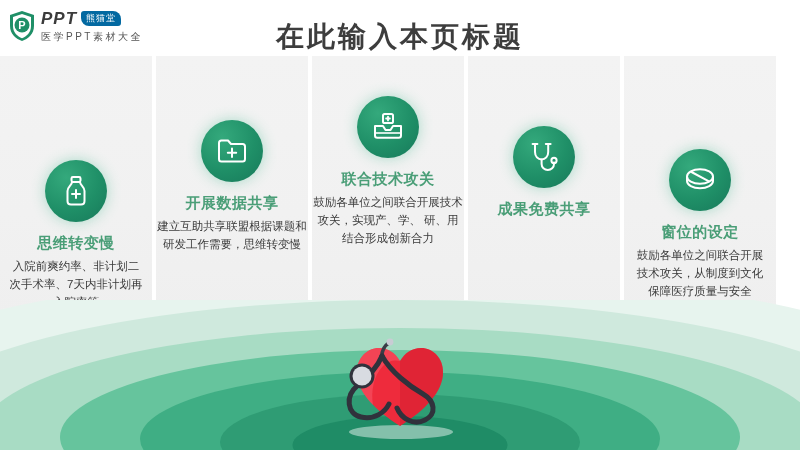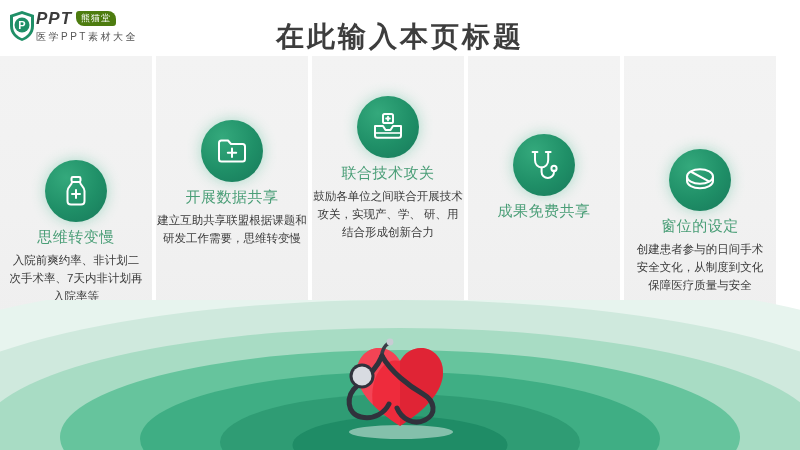--- a/index.html
+++ b/index.html
@@ -5,24 +5,24 @@
   html,body{margin:0;padding:0;}
   body{
     width:800px;height:450px;overflow:hidden;position:relative;
     background:#ffffff;
     font-family:"Liberation Sans","DejaVu Sans",sans-serif;
   }
   
   .logo{position:absolute;left:8px;top:6px;width:160px;height:40px;display:flex;align-items:center;}
   .logo-shield{width:28px;height:32px;position:relative;flex:0 0 auto;}
   .logo-shield svg{display:block;}
-  .logo-txt{display:flex;flex-direction:column;justify-content:center;}
+  .logo-txt{margin-left:5px;display:flex;flex-direction:column;justify-content:center;}
   .logo-row1{display:flex;align-items:center;}
   .logo-ppt{font-size:17px;font-weight:bold;color:#3b3b3b;letter-spacing:1px;font-style:italic;font-family:"Liberation Sans",sans-serif;}
-  .logo-badge{margin-left:4px;background:#4d7c0f;color:#fff;font-size:9px;padding:1px 5px;border-radius:3px 8px 3px 8px;letter-spacing:1px;}
+  .logo-badge{margin-left:4px;background:#0369a1;color:#fff;font-size:9px;padding:1px 5px;border-radius:3px 8px 3px 8px;letter-spacing:1px;}
   .logo-sub{font-size:10px;color:#555;letter-spacing:2.5px;margin-top:1px;}
 
   
   .page-title{
     position:absolute;left:0;right:0;top:18px;text-align:center;
     font-size:28px;font-weight:bold;color:#3d3d3d;letter-spacing:3px;
   }
 
   
   .scene{position:absolute;left:0;top:300px;width:800px;height:150px;overflow:hidden;}
@@ -47,42 +47,42 @@
   .card .clip{position:absolute;inset:0;overflow:hidden;}
   .card .inner{position:absolute;left:0;right:0;text-align:center;}
   .circle{
     width:62px;height:62px;border-radius:50%;margin:0 auto;
     background:radial-gradient(circle at 34% 28%,#34a97c 0%,#1f8f67 55%,#17795a 100%);
     box-shadow:0 0 14px rgba(80,190,150,.45);
     display:flex;align-items:center;justify-content:center;
   }
   .circle svg{display:block;}
   .c-title{
-    font-size:15px;font-weight:normal;color:#4a9e77;margin-top:6px;letter-spacing:.5px;
+    font-size:15px;font-weight:bold;color:#4a9e77;margin-top:12px;letter-spacing:.5px;
   }
   .c-body{
     font-size:11.5px;color:#3a3a3a;line-height:1.55;margin-top:5px;
     padding:0 0;text-align:center;
   }
 
   
   #card0{left:0px;}
   #card1{left:156px;}
   #card2{left:312px;}
   #card3{left:468px;}
   #card4{left:624px;}
   #card0 .clip{clip-path:polygon(0 62px,100% 26px,100% 100%,0 100%);}
   #card1 .clip{clip-path:polygon(0 26px,100% 6px,100% 100%,0 100%);}
   #card2 .clip{clip-path:polygon(0 6px,100% 2px,100% 100%,0 100%);}
   #card3 .clip{clip-path:polygon(0 2px,100% 22px,100% 100%,0 100%);}
   #card4 .clip{clip-path:polygon(0 22px,100% 58px,100% 100%,0 100%);}
   #card0 .inner{top:104px;}
   #card1 .inner{top:64px;}
   #card2 .inner{top:40px;}
-  #card3 .inner{top:78px;}
+  #card3 .inner{top:70px;}
   #card4 .inner{top:93px;}
   #card0 .c-body,#card4 .c-body{padding:0 8px;}
 </style>
 </head>
 <body>
 
 <div class="logo">
   <span class="logo-shield">
     <svg width="28" height="32" viewBox="0 0 28 32">
       <path d="M14 1 L26 5 L26 16 C26 24 20 29 14 31 C8 29 2 24 2 16 L2 5 Z" fill="#1f8f67"></path>
@@ -169,21 +169,21 @@
     <div class="clip"></div>
     <div class="inner">
       <div class="circle">
         <svg width="34" height="30" viewBox="0 0 34 30">
           <ellipse cx="17" cy="11.5" rx="13" ry="7.2" fill="none" stroke="#fff" stroke-width="2"></ellipse>
           <path d="M4 11.5 L4 16 C4 20 9.8 23.2 17 23.2 C24.2 23.2 30 20 30 16 L30 11.5" fill="none" stroke="#fff" stroke-width="2" stroke-linejoin="round"></path>
           <path d="M8.5 7 L25.5 16.2" stroke="#fff" stroke-width="2" stroke-linecap="round"></path>
         </svg>
       </div>
       <div class="c-title">窗位的设定</div>
-      <div class="c-body">创建患者参与的日间手术安全文化，从制度到文化保障医疗质量与安全</div>
+      <div class="c-body">鼓励各单位之间联合开展技术攻关，从制度到文化保障医疗质量与安全</div>
     </div>
   </div>
 
 </div>
 
 <div class="scene">
   <div class="ring r1"></div>
   <div class="ring r2"></div>
   <div class="ring r3"></div>
   <div class="ring r4"></div>

